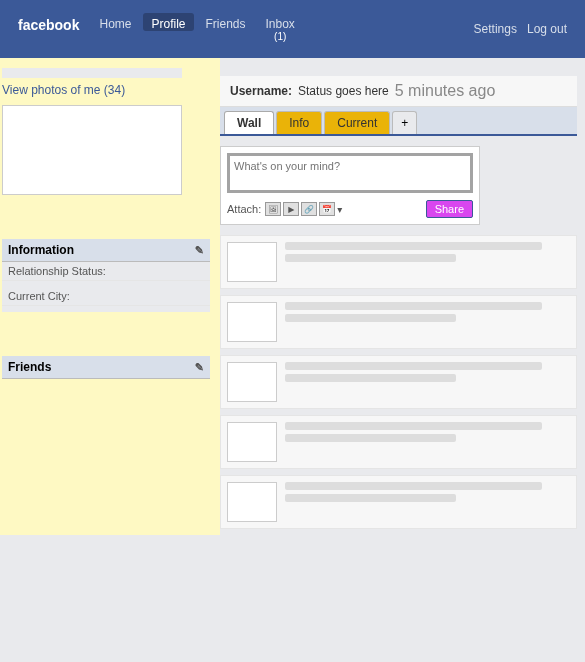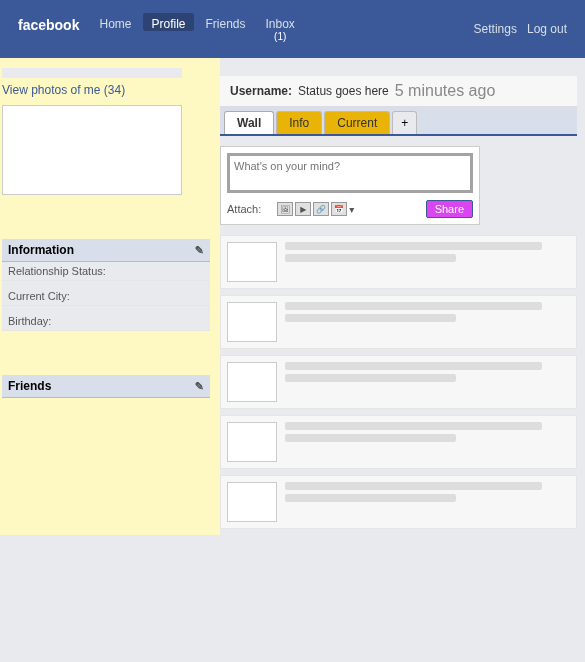--- a/index.html
+++ b/index.html
@@ -321,23 +321,20 @@
         <span class="edit-icon">✎</span>
       </div>
       <div class="sidebar-info-row">
         <span class="sidebar-info-label">Relationship Status:</span>
       </div>
       <div style="height:6px;"></div>
       <div class="sidebar-info-row">
         <span class="sidebar-info-label">Current City:</span>
       </div>
       <div style="height:6px;"></div>
-      <div class="sidebar-info-row">
-        <span class="sidebar-info-label">Birthday:</span>
-      </div>
     </div>
 
     <div class="sidebar-section">
       <div class="sidebar-section-header">
         <span>Friends</span>
         <span class="edit-icon">✎</span>
       </div>
     </div>
   </div>
 
@@ -352,21 +349,21 @@
     <div class="tab-bar">
       <div class="tab active">Wall</div>
       <div class="tab">Info</div>
       <div class="tab">Current</div>
       <div class="tab-plus">+</div>
     </div>
 
     <div class="post-box">
       <textarea class="post-input" placeholder="What's on your mind?" style=""></textarea>
       <div class="post-actions">
-        <div style="display:flex;align-items:center;gap:16px;">
+        <div style="display:flex;align-items:center;gap:4px;">
           <span class="attach-label">Attach:</span>
           <div class="attach-icons">
             <div class="attach-icon-box">🖼</div>
             <div class="attach-icon-box">▶</div>
             <div class="attach-icon-box">🔗</div>
             <div class="attach-icon-box">📅</div>
             <span style="font-size:10px;color:#555;">▾</span>
           </div>
         </div>
         <button class="share-btn">Share</button>

